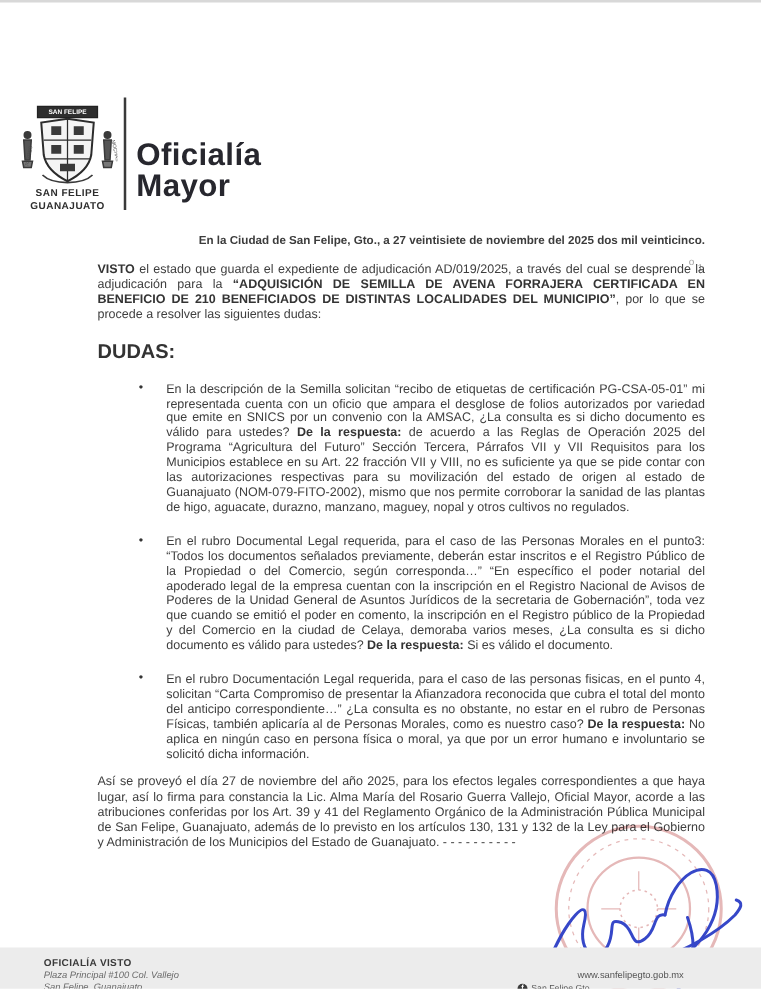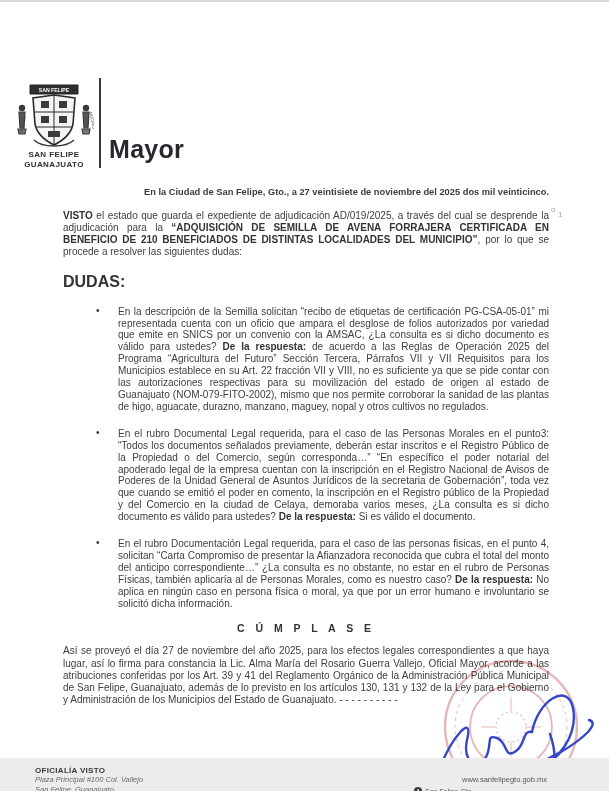--- a/index.html
+++ b/index.html
@@ -17,21 +17,21 @@
   .hdr-divider{position:absolute;left:99px;top:76px;width:2px;height:90px;background:#3a3a3a;}
   .doc-title{position:absolute;left:109px;top:110px;margin:0;font-size:25px;line-height:25px;
     font-weight:bold;color:#27272e;letter-spacing:.3px;}
 
   
   .margin-ann{position:absolute;left:551px;top:203px;width:18px;height:18px;color:#a3a3a3;}
   .margin-ann .ann-o{position:absolute;left:0;top:0;font-size:8px;}
   .margin-ann .ann-1{position:absolute;left:7px;top:5px;font-size:8px;}
 
   
-  .main{position:absolute;left:63px;top:185px;width:486px;}
+  .main{position:absolute;left:78px;top:185px;width:486px;}
   .date-line{margin:0;font-size:9.3px;font-weight:bold;text-align:right;color:#3c3c3c;}
   .para{margin:13px 0 0;font-size:10px;line-height:11.9px;text-align:justify;}
   .b{font-weight:bold;color:#343434;}
   .dudas{margin:15px 0 6px;font-size:16px;font-weight:bold;color:#333;}
   ul.bullets{margin:3px 0 0;padding:0;list-style:none;}
   ul.bullets li{position:relative;padding-left:55px;margin-top:15px;
     font-size:10px;line-height:11.9px;text-align:justify;}
   .bullet-dot{position:absolute;left:33px;top:-1px;font-size:10px;color:#333;}
   .cumplase{margin:13px 0 0;text-align:center;font-weight:bold;font-size:10.5px;
     letter-spacing:4px;color:#333;}
@@ -90,21 +90,21 @@
       <path d="M20,58 C28,66 52,66 60,58" fill="none" stroke="#3a3a3a" stroke-width="1.4"></path>
     </svg>
     <div class="crest-caption">
       <div>SAN FELIPE</div>
       <div>GUANAJUATO</div>
     </div>
   </div>
 
   <div class="hdr-divider"></div>
 
-  <h1 class="doc-title"><br><span>Mayor</span></h1>
+  <h1 class="doc-title"><span>Oficialía</span><br><span>Mayor</span></h1>
 
   <div class="margin-ann">
     <span class="ann-o">o</span>
     <span class="ann-1">1</span>
   </div>
 
   <div class="main">
 
     <p class="date-line">En la Ciudad de San Felipe, Gto., a 27 veintisiete de noviembre del 2025 dos mil veinticinco.</p>
 
@@ -117,21 +117,20 @@
         <span class="bullet-dot">•</span><span>En la descripción de la Semilla solicitan “recibo de etiquetas de certificación PG-CSA-05-01” mi representada cuenta con un oficio que ampara el desglose de folios autorizados por variedad que emite en SNICS por un convenio con la AMSAC, ¿La consulta es si dicho documento es válido para ustedes? </span><span class="b">De la respuesta:</span><span>  de acuerdo a las Reglas de Operación 2025 del Programa “Agricultura del Futuro” Sección Tercera, Párrafos VII y VII Requisitos para los Municipios establece en su Art. 22 fracción VII y VIII, no es suficiente ya que se pide contar con las autorizaciones respectivas para su movilización del estado de origen al estado de Guanajuato (NOM-079-FITO-2002), mismo que nos permite corroborar la sanidad de las plantas de higo, aguacate, durazno, manzano, maguey, nopal y otros cultivos no regulados.</span>
       </li>
       <li>
         <span class="bullet-dot">•</span><span>En el rubro Documental Legal requerida, para el caso de las Personas Morales en el punto3: “Todos los documentos señalados previamente, deberán estar inscritos e el Registro Público de la Propiedad o del Comercio, según corresponda…” “En específico el poder notarial del apoderado legal de la empresa cuentan con la inscripción en el Registro Nacional de Avisos de Poderes de la Unidad General de Asuntos Jurídicos de la secretaria de Gobernación”, toda vez que cuando se emitió el poder en comento, la inscripción en el Registro público de la Propiedad y del Comercio en la ciudad de Celaya, demoraba varios meses, ¿La consulta es si dicho documento es válido para ustedes? </span><span class="b">De la respuesta:</span><span> Si es válido el documento.</span>
       </li>
       <li>
         <span class="bullet-dot">•</span><span>En el rubro Documentación Legal requerida, para el caso de las personas fisicas, en el punto 4, solicitan “Carta Compromiso de presentar la Afianzadora reconocida que cubra el total del monto del anticipo correspondiente…” ¿La consulta es no obstante, no estar en el rubro de Personas Físicas, también aplicaría al de Personas Morales, como es nuestro caso? </span><span class="b">De la respuesta:</span><span> No aplica en ningún caso en persona física o moral, ya que por un error humano e involuntario se solicitó dicha información.</span>
       </li>
     </ul>
 
-    <p class="cumplase">C Ú M P L A S E</p>
 
     <p class="closing">Así se proveyó el día 27 de noviembre del año 2025, para los efectos legales correspondientes a que haya lugar, así lo firma para constancia la Lic. Alma María del Rosario Guerra Vallejo, Oficial Mayor, acorde a las atribuciones conferidas por los Art. 39 y 41 del Reglamento Orgánico de la Administración Pública Municipal de San Felipe, Guanajuato, además de lo previsto en los artículos 130, 131 y 132 de la Ley para el Gobierno y Administración de los Municipios del Estado de Guanajuato. - - - - - - - - - -</p>
   </div>
 
   <div class="stamp">
     <svg width="150" height="150" viewBox="0 0 150 150">
       <g fill="none" stroke="#cf7d7d">
         <circle cx="75" cy="75" r="66" stroke-width="2.4"></circle>
         <circle cx="75" cy="75" r="56" stroke-width="1" stroke-dasharray="3 4"></circle>
         <circle cx="75" cy="75" r="41" stroke-width="1.8"></circle>

